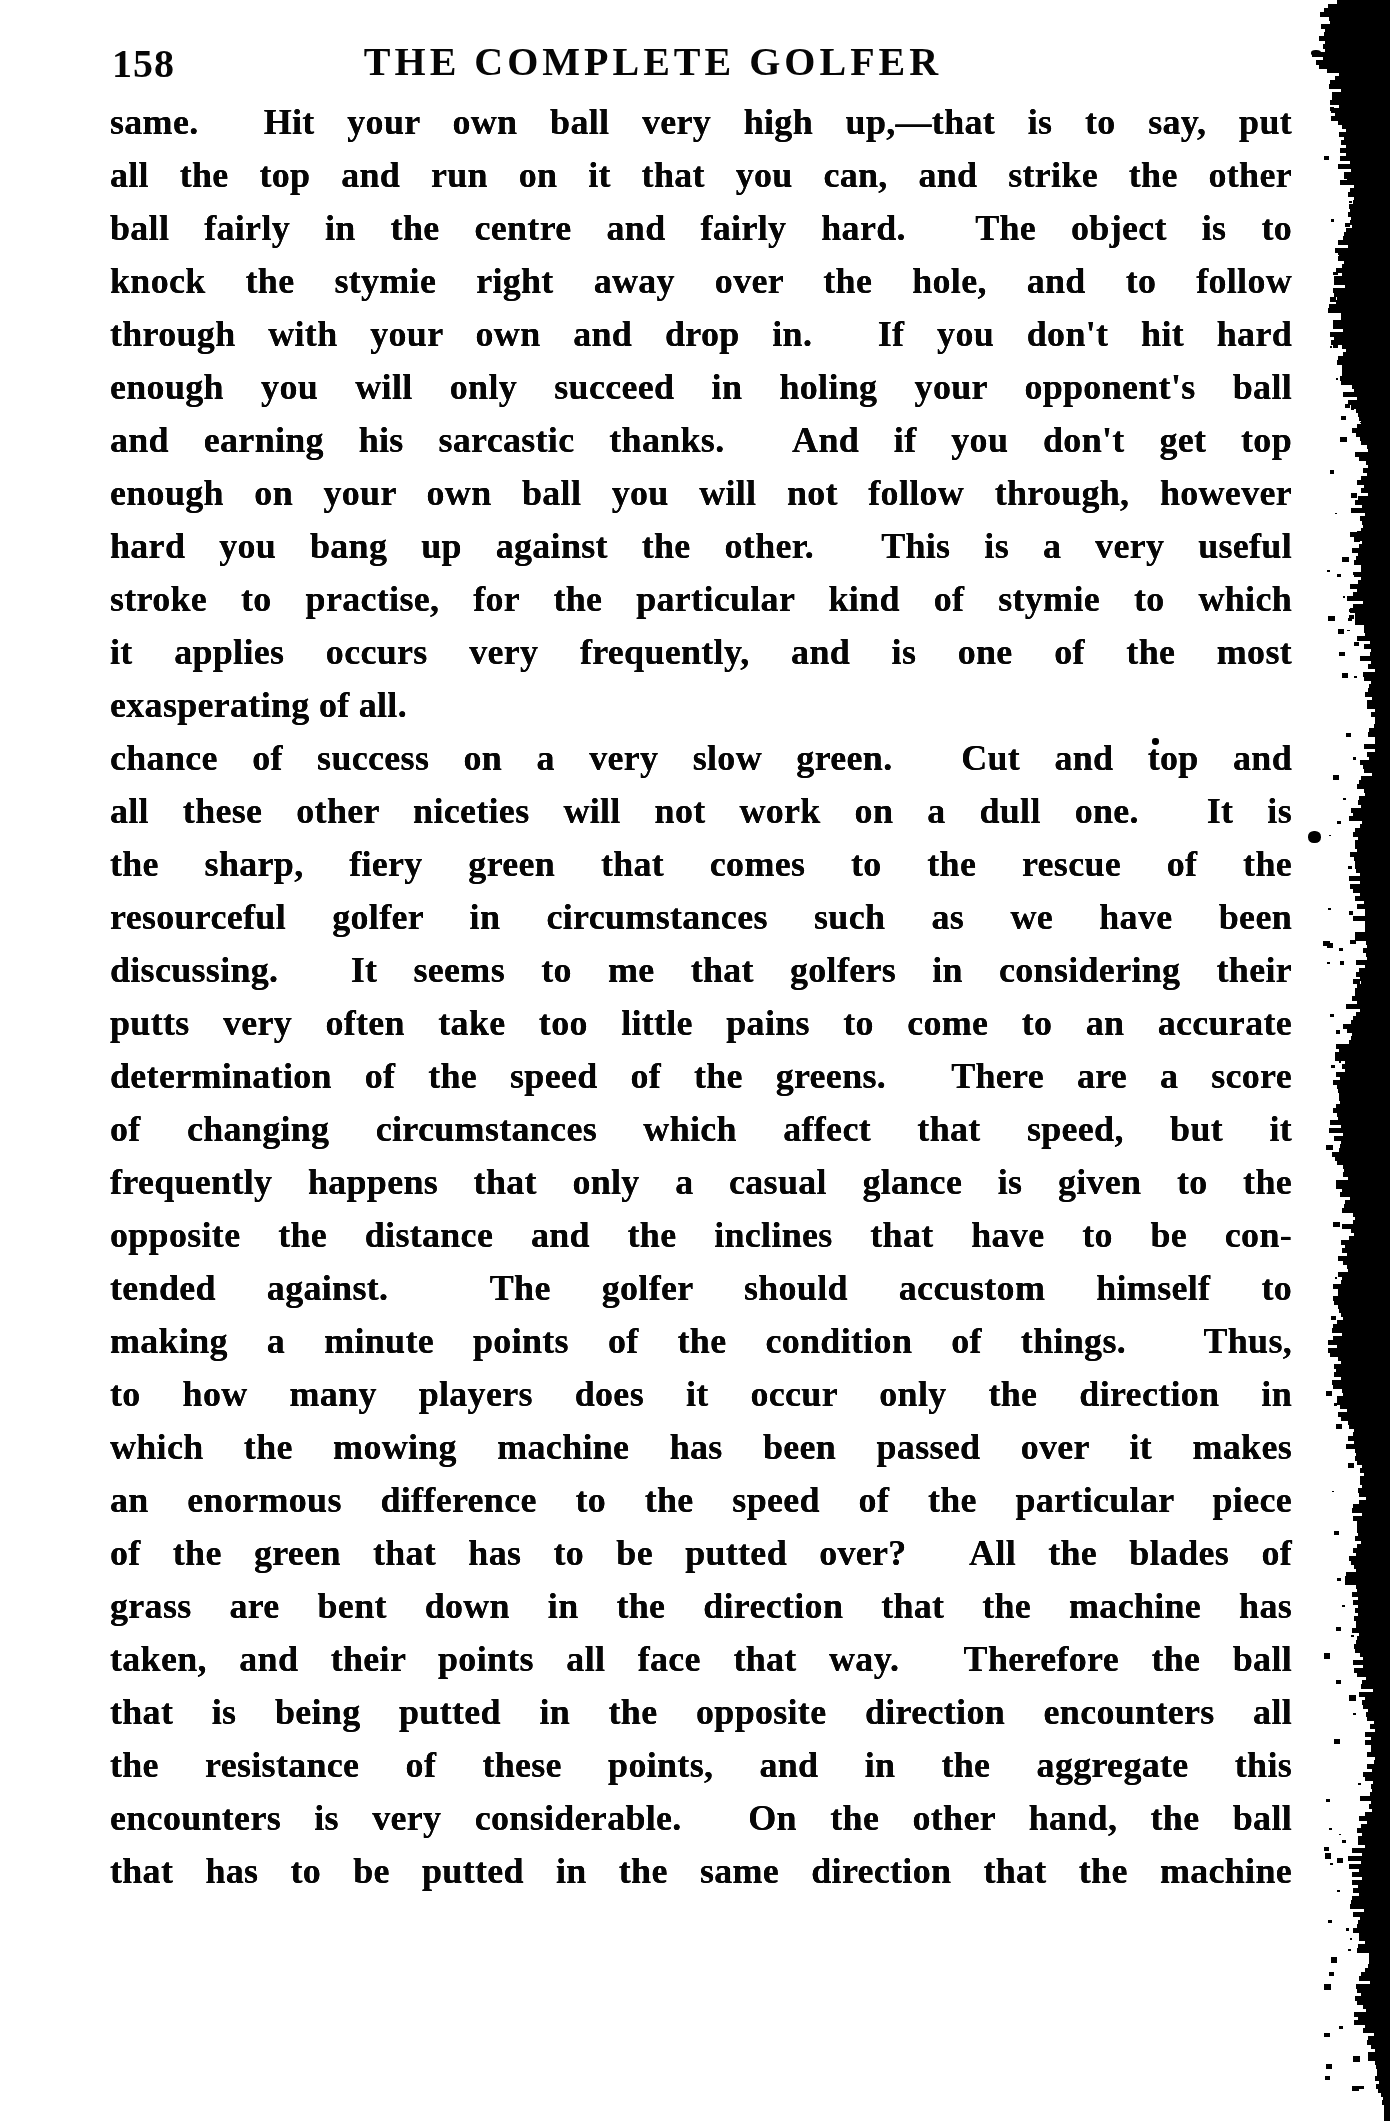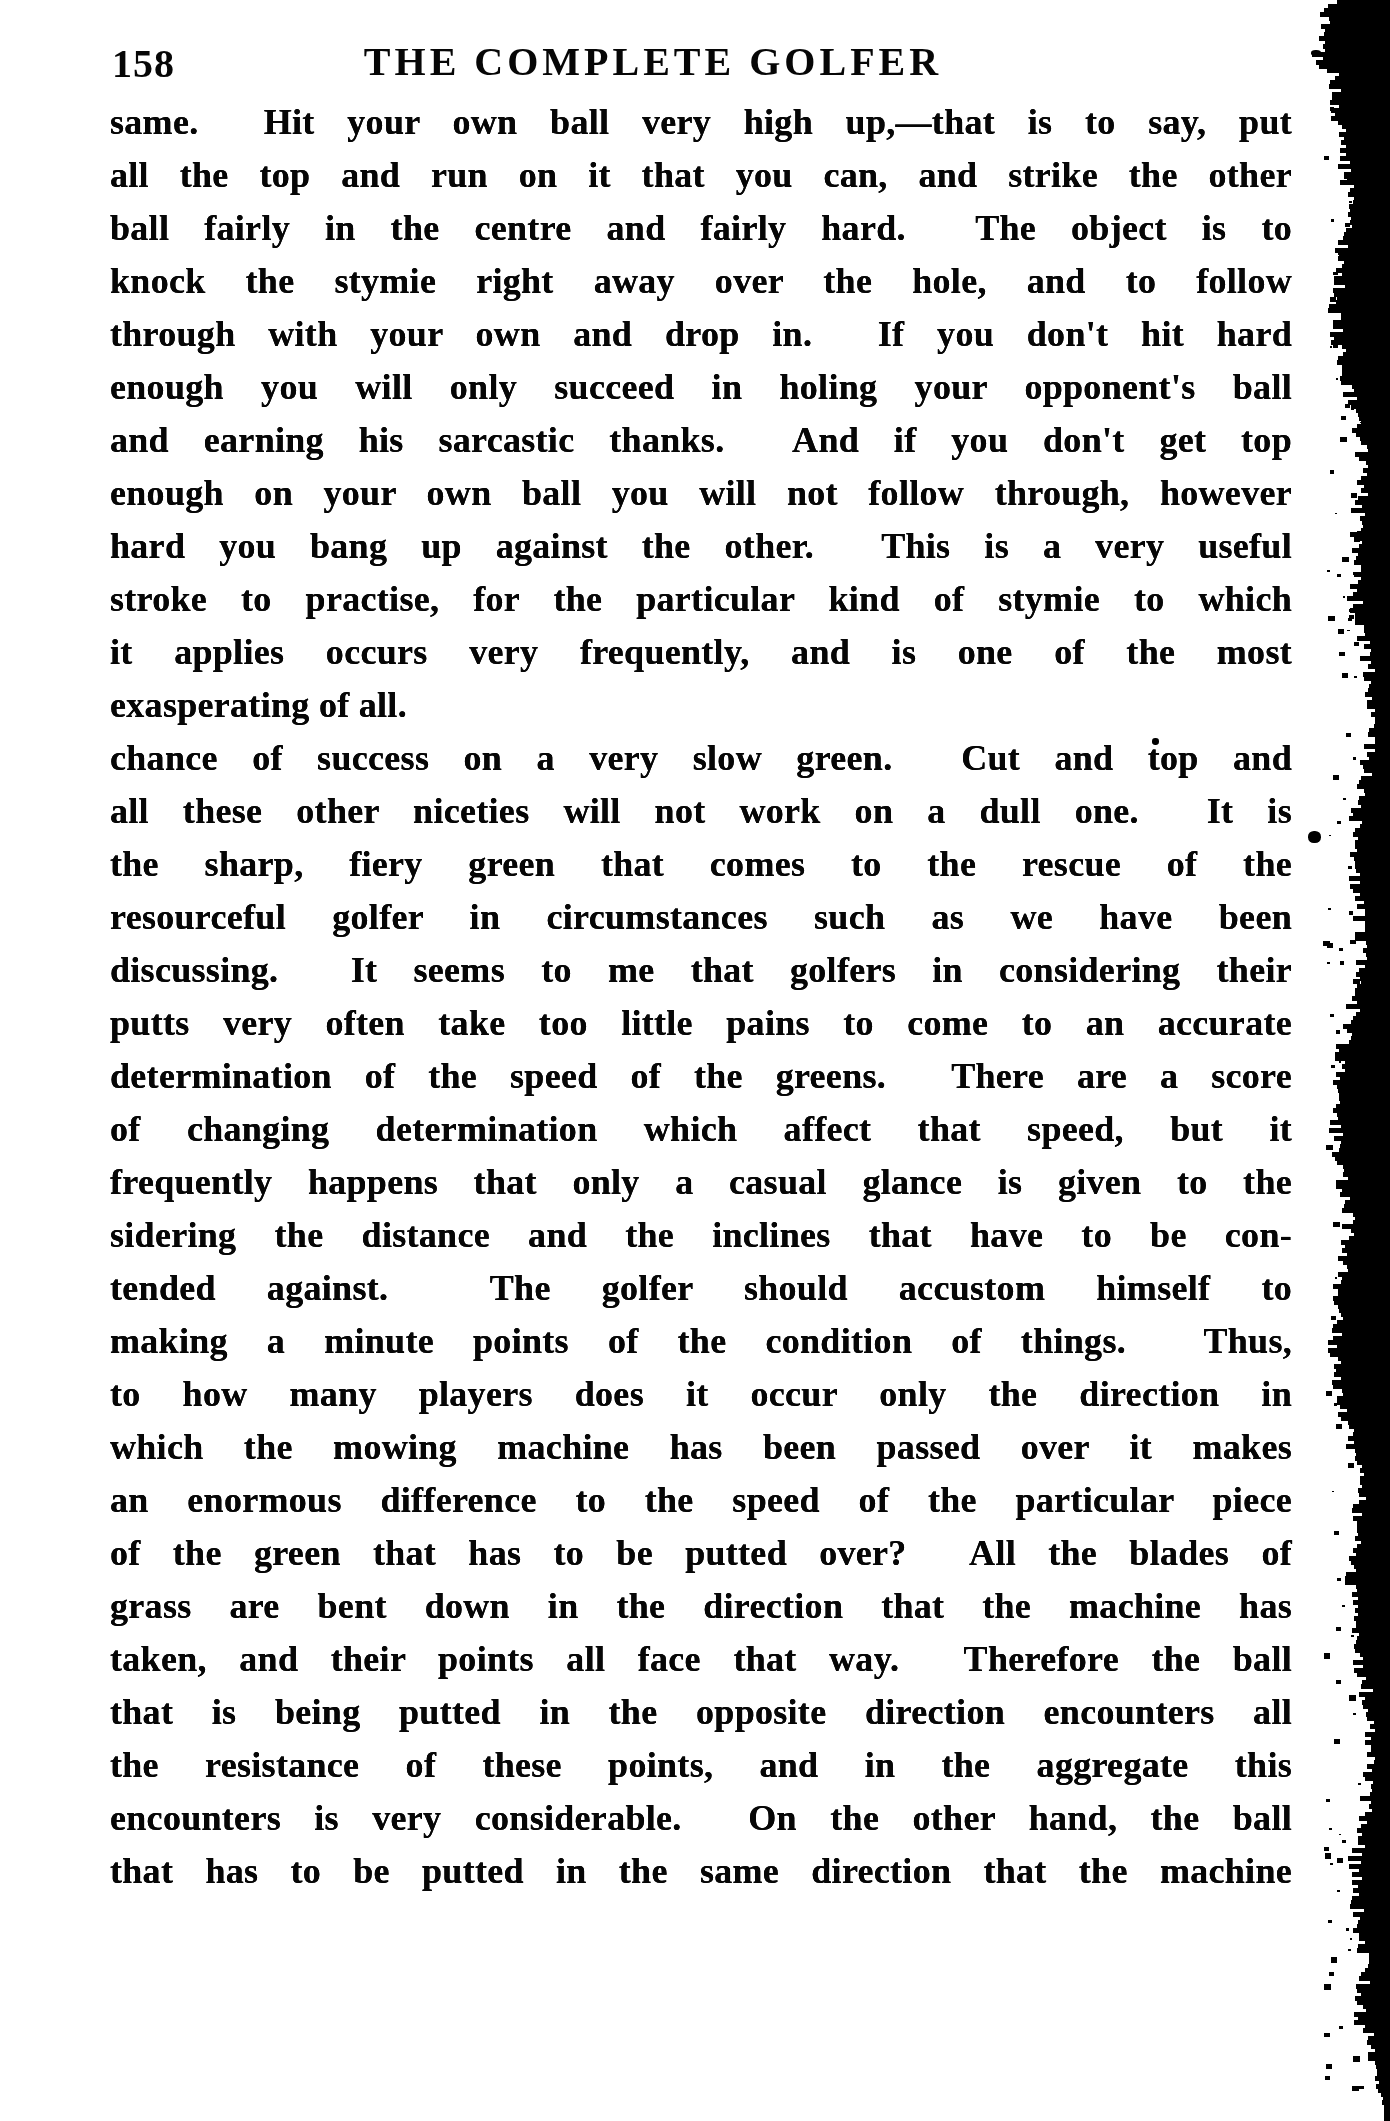--- a/index.html
+++ b/index.html
@@ -67,23 +67,23 @@
         <div class="line lastline">exasperating of all.</div>
       </div>
       <div>
         <div class="line">chance of success on a very slow green.  Cut and top and</div>
         <div class="line">all these other niceties will not work on a dull one.  It is</div>
         <div class="line">the sharp, fiery green that comes to the rescue of the</div>
         <div class="line">resourceful golfer in circumstances such as we have been</div>
         <div class="line">discussing.  It seems to me that golfers in considering their</div>
         <div class="line">putts very often take too little pains to come to an accurate</div>
         <div class="line">determination of the speed of the greens.  There are a score</div>
-        <div class="line">of changing determination which affect that speed, but it</div>
+        <div class="line">of changing circumstances which affect that speed, but it</div>
         <div class="line">frequently happens that only a casual glance is given to the</div>
-        <div class="line">sidering the distance and the inclines that have to be con-</div>
+        <div class="line">opposite the distance and the inclines that have to be con-</div>
         <div class="line">tended against.  The golfer should accustom himself to</div>
         <div class="line">making a minute points of the condition of things.  Thus,</div>
         <div class="line">to how many players does it occur only the direction in</div>
         <div class="line">which the mowing machine has been passed over it makes</div>
         <div class="line">an enormous difference to the speed of the particular piece</div>
         <div class="line">of the green that has to be putted over?  All the blades of</div>
         <div class="line">grass are bent down in the direction that the machine has</div>
         <div class="line">taken, and their points all face that way.  Therefore the ball</div>
         <div class="line">that is being putted in the opposite direction encounters all</div>
         <div class="line">the resistance of these points, and in the aggregate this</div>

